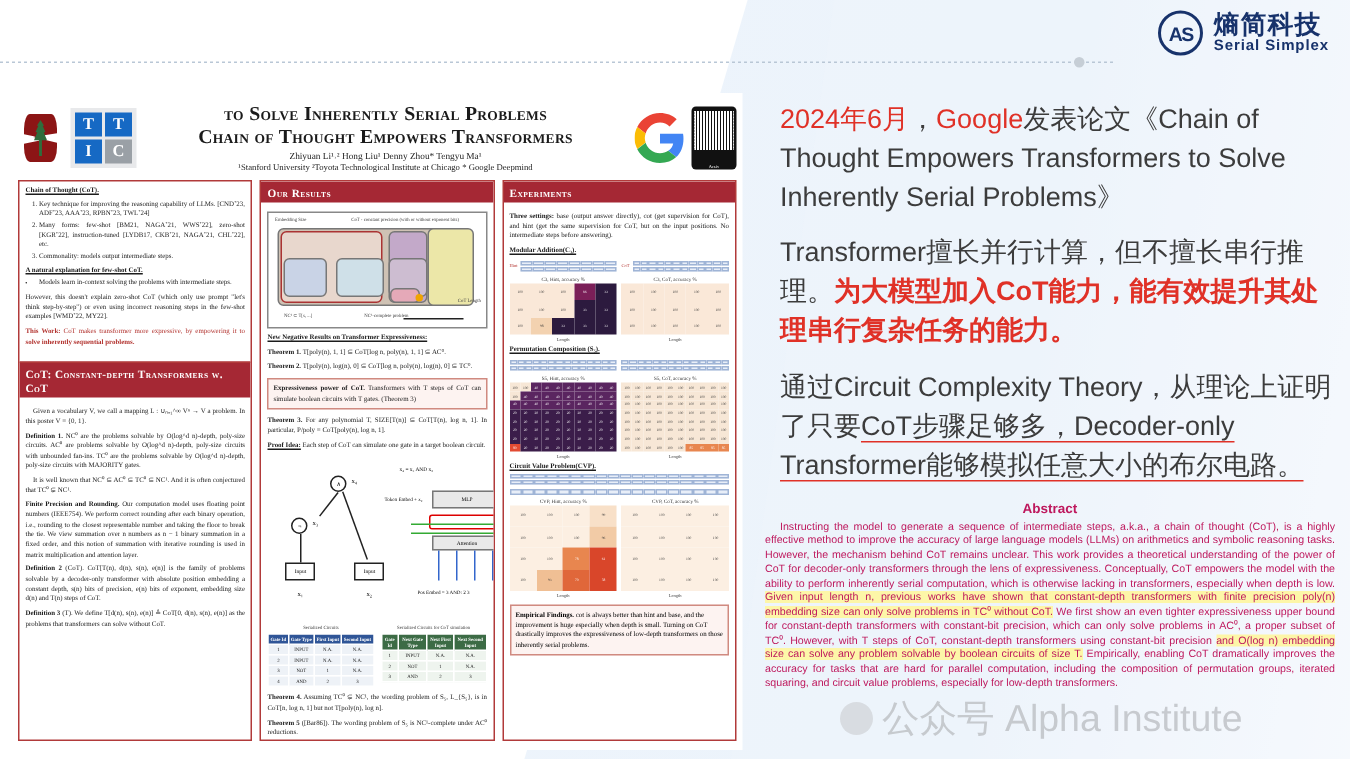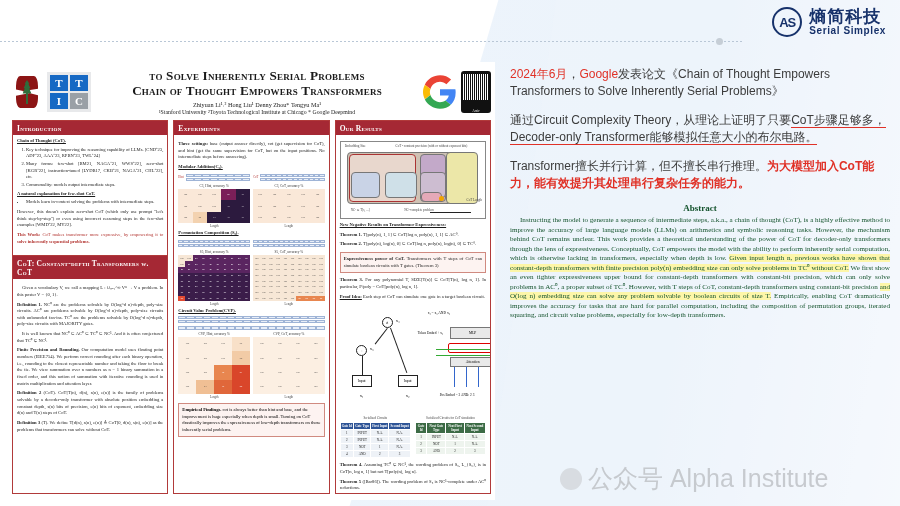--- a/index.html
+++ b/index.html
@@ -186,31 +186,32 @@
   .axlabel { font-size:3px; color:#444; text-align:center; margin-top:1px;}
   .tokstrip { display:flex; gap:0px; margin:1px 0; }
   .tokstrip i { flex:1 1 0; height:3.2px; border:.3px solid #9fb4d6; background:#e8eef8; }
 
   
   .right {
     position: absolute; left: 510px; top: 66px; width: 380px; height: 436px;
     z-index: 4;
   }
   .rtxt {
-    font-size: 12px; line-height: 1.45; color: #3c3c3c;
+    font-size: 18px; line-height: 1.45; color: #3c3c3c;
     margin-bottom: 11px;
+    margin-left: 10px;
   }
   .rtxt .red { color: #e03127; }
   .rtxt .redb { color: #e03127; font-weight: bold; }
   .rtxt .uline-dark { border-bottom: 1px solid #e03127; }
 
   .abstract {
     margin-top: 4px;
-    font-family: Liberation Serif, serif;
-    color: #14532d;
+    font-family: Liberation Sans, sans-serif;
+    color: #be185d;
   }
   .abs-title {
     text-align: center; font-weight: bold; font-size: 9px; margin-bottom: 3px;
   }
   .abs-body {
     font-size: 7.1px; line-height: 1.34; text-align: justify; text-indent: 10px;
   }
   .hl { background: #fdf6a8; }
 
   
@@ -274,21 +275,20 @@
     </div>
     <div class="qr-phone">
       <div class="qr-grid"></div>
       <div class="qr-cap">Arxiv</div>
     </div>
   </div>
 
   <div class="poster-cols">
 
     <div class="pcol">
-      <div class="pcol-head">Introduction</div>
       <div class="pcol-body">
         <div class="pb">
           <div class="u">Chain of Thought (CoT).</div>
           <ol>
             <li>Key technique for improving the reasoning capability of LLMs. [CND⁺23, ADF⁺23, AAA⁺23, RPBN⁺23, TWL⁺24]</li>
             <li>Many forms: few-shot [BM21, NAGA⁺21, WWS⁺22], zero-shot [KGR⁺22], instruction-tuned [LYDB17, CKB⁺21, NAGA⁺21, CHL⁺22], etc.</li>
             <li>Commonality: models output intermediate steps.</li>
           </ol>
           <div class="u">A natural explanation for few-shot CoT.</div>
           <ul>
@@ -300,508 +300,20 @@
       </div>
       <div class="pcol-head subsec">CoT: Constant-depth Transformers w. CoT</div>
       <div class="pcol-body">
         <div class="pb">
           <p style="text-indent:5px">Given a vocabulary V, we call a mapping L : ∪ₙ₌₁^∞ Vⁿ → V a problem. In this poster V = {0, 1}.</p>
           <p><b>Definition 1.</b><span> NC⁰ are the problems solvable by O(log^d n)-depth, poly-size circuits. AC⁰ are problems solvable by O(log^d n)-depth, poly-size circuits with unbounded fan-ins. TC⁰ are the problems solvable by O(log^d n)-depth, poly-size circuits with MAJORITY gates.</span></p>
           <p style="text-indent:5px">It is well known that NC⁰ ⊆ AC⁰ ⊆ TC⁰ ⊆ NC¹. And it is often conjectured that TC⁰ ⊊ NC¹.</p>
           <p><b>Finite Precision and Rounding.</b><span> Our computation model uses floating point numbers (IEEE754). We perform correct rounding after each binary operation, i.e., rounding to the closest representable number and taking the floor to break the tie. We view summation over n numbers as n − 1 binary summation in a fixed order, and this notion of summation with iterative rounding is used in matrix multiplication and attention layer.</span></p>
           <p><b>Definition 2</b><span> (CoT). CoT[T(n), d(n), s(n), e(n)] is the family of problems solvable by a decoder-only transformer with absolute position embedding a constant depth, s(n) bits of precision, e(n) bits of exponent, embedding size d(n) and T(n) steps of CoT.</span></p>
           <p><b>Definition 3</b><span> (T). We define T[d(n), s(n), e(n)] ≜ CoT[0, d(n), s(n), e(n)] as the problems that transformers can solve without CoT.</span></p>
-        </div>
-      </div>
-    </div>
-
-    <div class="pcol">
-      <div class="pcol-head">Experiments</div>
-      <div class="pcol-body">
-        <div class="pb">
-          <p style="text-indent:0"><b>Three settings:</b><span> base (output answer directly), cot (get supervision for CoT), and hint (get the same supervision for CoT, but on the input positions. No intermediate steps before answering).</span></p>
-          <div class="u">Modular Addition(C₃).</div>
-        </div>
-
-        <div class="hmwrap">
-          <div class="hm">
-            <div style="display:flex;gap:2px;align-items:center;">
-              <span style="font-size:3px;color:#b2332f;">Hint</span>
-              <div style="flex:1">
-                  <div class="tokstrip">
-                    <i></i>
-                    <i></i>
-                    <i></i>
-                    <i></i>
-                    <i></i>
-                    <i></i>
-                    <i></i>
-                    <i></i>
-                  </div>
-                  <div class="tokstrip">
-                    <i></i>
-                    <i></i>
-                    <i></i>
-                    <i></i>
-                    <i></i>
-                    <i></i>
-                    <i></i>
-                    <i></i>
-                  </div>
-                </div>
-            </div>
-          </div>
-          <div class="hm">
-            <div style="display:flex;gap:2px;align-items:center;">
-              <span style="font-size:3px;color:#b2332f;">CoT</span>
-              <div style="flex:1">
-                  <div class="tokstrip">
-                    <i></i>
-                    <i></i>
-                    <i></i>
-                    <i></i>
-                    <i></i>
-                    <i></i>
-                    <i></i>
-                    <i></i>
-                    <i></i>
-                    <i></i>
-                    <i></i>
-                    <i></i>
-                  </div>
-                  <div class="tokstrip">
-                    <i></i>
-                    <i></i>
-                    <i></i>
-                    <i></i>
-                    <i></i>
-                    <i></i>
-                    <i></i>
-                    <i></i>
-                    <i></i>
-                    <i></i>
-                    <i></i>
-                    <i></i>
-                  </div>
-                </div>
-            </div>
-          </div>
-        </div>
-
-        <div class="hmwrap">
-          <div class="hm">
-            <div class="hmtitle">C3, Hint, accuracy %</div>
-            <div class="hmgrid" style="grid-template-columns:repeat(5,1fr);">
-              <div class="hmcell" style="background:#fae8d8">100</div>
-                <div class="hmcell" style="background:#fae8d8">100</div>
-                <div class="hmcell" style="background:#fae8d8">100</div>
-                <div class="hmcell" style="background:#7b1f58;color:#fff">66</div>
-                <div class="hmcell" style="background:#2c1a3e;color:#fff">33</div>
-              <div class="hmcell" style="background:#fae8d8">100</div>
-                <div class="hmcell" style="background:#fae8d8">100</div>
-                <div class="hmcell" style="background:#fae8d8">100</div>
-                <div class="hmcell" style="background:#2c1a3e;color:#fff">33</div>
-                <div class="hmcell" style="background:#2c1a3e;color:#fff">33</div>
-              <div class="hmcell" style="background:#fae8d8">100</div>
-                <div class="hmcell" style="background:#f3d2b0">98</div>
-                <div class="hmcell" style="background:#2c1a3e;color:#fff">33</div>
-                <div class="hmcell" style="background:#2c1a3e;color:#fff">33</div>
-                <div class="hmcell" style="background:#2c1a3e;color:#fff">33</div>
-            </div>
-            <div class="axlabel">Length</div>
-          </div>
-          <div class="hm">
-            <div class="hmtitle">C3, CoT, accuracy %</div>
-            <div class="hmgrid" style="grid-template-columns:repeat(5,1fr);">
-              <div class="hmcell" style="background:#fae8d8">100</div>
-                <div class="hmcell" style="background:#fae8d8">100</div>
-                <div class="hmcell" style="background:#fae8d8">100</div>
-                <div class="hmcell" style="background:#fae8d8">100</div>
-                <div class="hmcell" style="background:#fae8d8">100</div>
-              <div class="hmcell" style="background:#fae8d8">100</div>
-                <div class="hmcell" style="background:#fae8d8">100</div>
-                <div class="hmcell" style="background:#fae8d8">100</div>
-                <div class="hmcell" style="background:#fae8d8">100</div>
-                <div class="hmcell" style="background:#fae8d8">100</div>
-              <div class="hmcell" style="background:#fae8d8">100</div>
-                <div class="hmcell" style="background:#fae8d8">100</div>
-                <div class="hmcell" style="background:#fae8d8">100</div>
-                <div class="hmcell" style="background:#fae8d8">100</div>
-                <div class="hmcell" style="background:#fae8d8">100</div>
-            </div>
-            <div class="axlabel">Length</div>
-          </div>
-        </div>
-
-        <div class="pb">
-            <div class="u">Permutation Composition (S₅).</div>
-          </div>
-
-        <div class="hmwrap">
-          <div class="hm">
-              <div class="tokstrip">
-                <i></i>
-                <i></i>
-                <i></i>
-                <i></i>
-                <i></i>
-                <i></i>
-                <i></i>
-                <i></i>
-                <i></i>
-                <i></i>
-                <i></i>
-                <i></i>
-                <i></i>
-                <i></i>
-              </div>
-              <div class="tokstrip">
-                <i></i>
-                <i></i>
-                <i></i>
-                <i></i>
-                <i></i>
-                <i></i>
-                <i></i>
-                <i></i>
-                <i></i>
-                <i></i>
-                <i></i>
-                <i></i>
-                <i></i>
-                <i></i>
-              </div>
-            </div>
-          <div class="hm">
-              <div class="tokstrip">
-                <i></i>
-                <i></i>
-                <i></i>
-                <i></i>
-                <i></i>
-                <i></i>
-                <i></i>
-                <i></i>
-                <i></i>
-                <i></i>
-                <i></i>
-                <i></i>
-                <i></i>
-                <i></i>
-              </div>
-              <div class="tokstrip">
-                <i></i>
-                <i></i>
-                <i></i>
-                <i></i>
-                <i></i>
-                <i></i>
-                <i></i>
-                <i></i>
-                <i></i>
-                <i></i>
-                <i></i>
-                <i></i>
-                <i></i>
-                <i></i>
-              </div>
-            </div>
-        </div>
-
-        <div class="hmwrap">
-          <div class="hm">
-            <div class="hmtitle">S5, Hint, accuracy %</div>
-            <div class="hmgrid" id="s5hint" style="grid-template-columns:repeat(10,1fr);">
-                <div class="hmcell" style="background: rgb(247, 231, 214); color: rgb(51, 51, 51);">100</div>
-                <div class="hmcell" style="background: rgb(247, 231, 214); color: rgb(51, 51, 51);">100</div>
-                <div class="hmcell" style="background: rgb(90, 37, 96); color: rgb(255, 255, 255);">40</div>
-                <div class="hmcell" style="background: rgb(90, 37, 96); color: rgb(255, 255, 255);">40</div>
-                <div class="hmcell" style="background: rgb(90, 37, 96); color: rgb(255, 255, 255);">40</div>
-                <div class="hmcell" style="background: rgb(90, 37, 96); color: rgb(255, 255, 255);">40</div>
-                <div class="hmcell" style="background: rgb(90, 37, 96); color: rgb(255, 255, 255);">40</div>
-                <div class="hmcell" style="background: rgb(90, 37, 96); color: rgb(255, 255, 255);">40</div>
-                <div class="hmcell" style="background: rgb(90, 37, 96); color: rgb(255, 255, 255);">40</div>
-                <div class="hmcell" style="background: rgb(90, 37, 96); color: rgb(255, 255, 255);">40</div>
-                <div class="hmcell" style="background: rgb(247, 231, 214); color: rgb(51, 51, 51);">100</div>
-                <div class="hmcell" style="background: rgb(90, 37, 96); color: rgb(255, 255, 255);">40</div>
-                <div class="hmcell" style="background: rgb(90, 37, 96); color: rgb(255, 255, 255);">40</div>
-                <div class="hmcell" style="background: rgb(90, 37, 96); color: rgb(255, 255, 255);">40</div>
-                <div class="hmcell" style="background: rgb(90, 37, 96); color: rgb(255, 255, 255);">40</div>
-                <div class="hmcell" style="background: rgb(90, 37, 96); color: rgb(255, 255, 255);">40</div>
-                <div class="hmcell" style="background: rgb(90, 37, 96); color: rgb(255, 255, 255);">40</div>
-                <div class="hmcell" style="background: rgb(90, 37, 96); color: rgb(255, 255, 255);">40</div>
-                <div class="hmcell" style="background: rgb(90, 37, 96); color: rgb(255, 255, 255);">40</div>
-                <div class="hmcell" style="background: rgb(90, 37, 96); color: rgb(255, 255, 255);">40</div>
-                <div class="hmcell" style="background: rgb(90, 37, 96); color: rgb(255, 255, 255);">40</div>
-                <div class="hmcell" style="background: rgb(90, 37, 96); color: rgb(255, 255, 255);">40</div>
-                <div class="hmcell" style="background: rgb(90, 37, 96); color: rgb(255, 255, 255);">40</div>
-                <div class="hmcell" style="background: rgb(90, 37, 96); color: rgb(255, 255, 255);">40</div>
-                <div class="hmcell" style="background: rgb(90, 37, 96); color: rgb(255, 255, 255);">40</div>
-                <div class="hmcell" style="background: rgb(90, 37, 96); color: rgb(255, 255, 255);">40</div>
-                <div class="hmcell" style="background: rgb(90, 37, 96); color: rgb(255, 255, 255);">40</div>
-                <div class="hmcell" style="background: rgb(90, 37, 96); color: rgb(255, 255, 255);">40</div>
-                <div class="hmcell" style="background: rgb(90, 37, 96); color: rgb(255, 255, 255);">40</div>
-                <div class="hmcell" style="background: rgb(90, 37, 96); color: rgb(255, 255, 255);">40</div>
-                <div class="hmcell" style="background: rgb(59, 29, 74); color: rgb(255, 255, 255);">20</div>
-                <div class="hmcell" style="background: rgb(59, 29, 74); color: rgb(255, 255, 255);">20</div>
-                <div class="hmcell" style="background: rgb(59, 29, 74); color: rgb(255, 255, 255);">20</div>
-                <div class="hmcell" style="background: rgb(59, 29, 74); color: rgb(255, 255, 255);">20</div>
-                <div class="hmcell" style="background: rgb(59, 29, 74); color: rgb(255, 255, 255);">20</div>
-                <div class="hmcell" style="background: rgb(59, 29, 74); color: rgb(255, 255, 255);">20</div>
-                <div class="hmcell" style="background: rgb(59, 29, 74); color: rgb(255, 255, 255);">20</div>
-                <div class="hmcell" style="background: rgb(59, 29, 74); color: rgb(255, 255, 255);">20</div>
-                <div class="hmcell" style="background: rgb(59, 29, 74); color: rgb(255, 255, 255);">20</div>
-                <div class="hmcell" style="background: rgb(59, 29, 74); color: rgb(255, 255, 255);">20</div>
-                <div class="hmcell" style="background: rgb(59, 29, 74); color: rgb(255, 255, 255);">20</div>
-                <div class="hmcell" style="background: rgb(59, 29, 74); color: rgb(255, 255, 255);">20</div>
-                <div class="hmcell" style="background: rgb(59, 29, 74); color: rgb(255, 255, 255);">20</div>
-                <div class="hmcell" style="background: rgb(59, 29, 74); color: rgb(255, 255, 255);">20</div>
-                <div class="hmcell" style="background: rgb(59, 29, 74); color: rgb(255, 255, 255);">20</div>
-                <div class="hmcell" style="background: rgb(59, 29, 74); color: rgb(255, 255, 255);">20</div>
-                <div class="hmcell" style="background: rgb(59, 29, 74); color: rgb(255, 255, 255);">20</div>
-                <div class="hmcell" style="background: rgb(59, 29, 74); color: rgb(255, 255, 255);">20</div>
-                <div class="hmcell" style="background: rgb(59, 29, 74); color: rgb(255, 255, 255);">20</div>
-                <div class="hmcell" style="background: rgb(59, 29, 74); color: rgb(255, 255, 255);">20</div>
-                <div class="hmcell" style="background: rgb(59, 29, 74); color: rgb(255, 255, 255);">20</div>
-                <div class="hmcell" style="background: rgb(59, 29, 74); color: rgb(255, 255, 255);">20</div>
-                <div class="hmcell" style="background: rgb(59, 29, 74); color: rgb(255, 255, 255);">20</div>
-                <div class="hmcell" style="background: rgb(59, 29, 74); color: rgb(255, 255, 255);">20</div>
-                <div class="hmcell" style="background: rgb(59, 29, 74); color: rgb(255, 255, 255);">20</div>
-                <div class="hmcell" style="background: rgb(59, 29, 74); color: rgb(255, 255, 255);">20</div>
-                <div class="hmcell" style="background: rgb(59, 29, 74); color: rgb(255, 255, 255);">20</div>
-                <div class="hmcell" style="background: rgb(59, 29, 74); color: rgb(255, 255, 255);">20</div>
-                <div class="hmcell" style="background: rgb(59, 29, 74); color: rgb(255, 255, 255);">20</div>
-                <div class="hmcell" style="background: rgb(59, 29, 74); color: rgb(255, 255, 255);">20</div>
-                <div class="hmcell" style="background: rgb(59, 29, 74); color: rgb(255, 255, 255);">20</div>
-                <div class="hmcell" style="background: rgb(59, 29, 74); color: rgb(255, 255, 255);">20</div>
-                <div class="hmcell" style="background: rgb(59, 29, 74); color: rgb(255, 255, 255);">20</div>
-                <div class="hmcell" style="background: rgb(59, 29, 74); color: rgb(255, 255, 255);">20</div>
-                <div class="hmcell" style="background: rgb(59, 29, 74); color: rgb(255, 255, 255);">20</div>
-                <div class="hmcell" style="background: rgb(59, 29, 74); color: rgb(255, 255, 255);">20</div>
-                <div class="hmcell" style="background: rgb(59, 29, 74); color: rgb(255, 255, 255);">20</div>
-                <div class="hmcell" style="background: rgb(59, 29, 74); color: rgb(255, 255, 255);">20</div>
-                <div class="hmcell" style="background: rgb(59, 29, 74); color: rgb(255, 255, 255);">20</div>
-                <div class="hmcell" style="background: rgb(59, 29, 74); color: rgb(255, 255, 255);">20</div>
-                <div class="hmcell" style="background: rgb(226, 74, 50); color: rgb(255, 255, 255);">80</div>
-                <div class="hmcell" style="background: rgb(59, 29, 74); color: rgb(255, 255, 255);">20</div>
-                <div class="hmcell" style="background: rgb(59, 29, 74); color: rgb(255, 255, 255);">20</div>
-                <div class="hmcell" style="background: rgb(59, 29, 74); color: rgb(255, 255, 255);">20</div>
-                <div class="hmcell" style="background: rgb(59, 29, 74); color: rgb(255, 255, 255);">20</div>
-                <div class="hmcell" style="background: rgb(59, 29, 74); color: rgb(255, 255, 255);">20</div>
-                <div class="hmcell" style="background: rgb(59, 29, 74); color: rgb(255, 255, 255);">20</div>
-                <div class="hmcell" style="background: rgb(59, 29, 74); color: rgb(255, 255, 255);">20</div>
-                <div class="hmcell" style="background: rgb(59, 29, 74); color: rgb(255, 255, 255);">20</div>
-                <div class="hmcell" style="background: rgb(59, 29, 74); color: rgb(255, 255, 255);">20</div>
-              </div>
-            <div class="axlabel">Length</div>
-          </div>
-          <div class="hm">
-            <div class="hmtitle">S5, CoT, accuracy %</div>
-            <div class="hmgrid" id="s5cot" style="grid-template-columns:repeat(10,1fr);">
-                <div class="hmcell" style="background: rgb(247, 231, 214); color: rgb(51, 51, 51);">100</div>
-                <div class="hmcell" style="background: rgb(247, 231, 214); color: rgb(51, 51, 51);">100</div>
-                <div class="hmcell" style="background: rgb(247, 231, 214); color: rgb(51, 51, 51);">100</div>
-                <div class="hmcell" style="background: rgb(247, 231, 214); color: rgb(51, 51, 51);">100</div>
-                <div class="hmcell" style="background: rgb(247, 231, 214); color: rgb(51, 51, 51);">100</div>
-                <div class="hmcell" style="background: rgb(247, 231, 214); color: rgb(51, 51, 51);">100</div>
-                <div class="hmcell" style="background: rgb(247, 231, 214); color: rgb(51, 51, 51);">100</div>
-                <div class="hmcell" style="background: rgb(247, 231, 214); color: rgb(51, 51, 51);">100</div>
-                <div class="hmcell" style="background: rgb(247, 231, 214); color: rgb(51, 51, 51);">100</div>
-                <div class="hmcell" style="background: rgb(247, 231, 214); color: rgb(51, 51, 51);">100</div>
-                <div class="hmcell" style="background: rgb(247, 231, 214); color: rgb(51, 51, 51);">100</div>
-                <div class="hmcell" style="background: rgb(247, 231, 214); color: rgb(51, 51, 51);">100</div>
-                <div class="hmcell" style="background: rgb(247, 231, 214); color: rgb(51, 51, 51);">100</div>
-                <div class="hmcell" style="background: rgb(247, 231, 214); color: rgb(51, 51, 51);">100</div>
-                <div class="hmcell" style="background: rgb(247, 231, 214); color: rgb(51, 51, 51);">100</div>
-                <div class="hmcell" style="background: rgb(247, 231, 214); color: rgb(51, 51, 51);">100</div>
-                <div class="hmcell" style="background: rgb(247, 231, 214); color: rgb(51, 51, 51);">100</div>
-                <div class="hmcell" style="background: rgb(247, 231, 214); color: rgb(51, 51, 51);">100</div>
-                <div class="hmcell" style="background: rgb(247, 231, 214); color: rgb(51, 51, 51);">100</div>
-                <div class="hmcell" style="background: rgb(247, 231, 214); color: rgb(51, 51, 51);">100</div>
-                <div class="hmcell" style="background: rgb(247, 231, 214); color: rgb(51, 51, 51);">100</div>
-                <div class="hmcell" style="background: rgb(247, 231, 214); color: rgb(51, 51, 51);">100</div>
-                <div class="hmcell" style="background: rgb(247, 231, 214); color: rgb(51, 51, 51);">100</div>
-                <div class="hmcell" style="background: rgb(247, 231, 214); color: rgb(51, 51, 51);">100</div>
-                <div class="hmcell" style="background: rgb(247, 231, 214); color: rgb(51, 51, 51);">100</div>
-                <div class="hmcell" style="background: rgb(247, 231, 214); color: rgb(51, 51, 51);">100</div>
-                <div class="hmcell" style="background: rgb(247, 231, 214); color: rgb(51, 51, 51);">100</div>
-                <div class="hmcell" style="background: rgb(247, 231, 214); color: rgb(51, 51, 51);">100</div>
-                <div class="hmcell" style="background: rgb(247, 231, 214); color: rgb(51, 51, 51);">100</div>
-                <div class="hmcell" style="background: rgb(247, 231, 214); color: rgb(51, 51, 51);">100</div>
-                <div class="hmcell" style="background: rgb(247, 231, 214); color: rgb(51, 51, 51);">100</div>
-                <div class="hmcell" style="background: rgb(247, 231, 214); color: rgb(51, 51, 51);">100</div>
-                <div class="hmcell" style="background: rgb(247, 231, 214); color: rgb(51, 51, 51);">100</div>
-                <div class="hmcell" style="background: rgb(247, 231, 214); color: rgb(51, 51, 51);">100</div>
-                <div class="hmcell" style="background: rgb(247, 231, 214); color: rgb(51, 51, 51);">100</div>
-                <div class="hmcell" style="background: rgb(247, 231, 214); color: rgb(51, 51, 51);">100</div>
-                <div class="hmcell" style="background: rgb(247, 231, 214); color: rgb(51, 51, 51);">100</div>
-                <div class="hmcell" style="background: rgb(247, 231, 214); color: rgb(51, 51, 51);">100</div>
-                <div class="hmcell" style="background: rgb(247, 231, 214); color: rgb(51, 51, 51);">100</div>
-                <div class="hmcell" style="background: rgb(247, 231, 214); color: rgb(51, 51, 51);">100</div>
-                <div class="hmcell" style="background: rgb(247, 231, 214); color: rgb(51, 51, 51);">100</div>
-                <div class="hmcell" style="background: rgb(247, 231, 214); color: rgb(51, 51, 51);">100</div>
-                <div class="hmcell" style="background: rgb(247, 231, 214); color: rgb(51, 51, 51);">100</div>
-                <div class="hmcell" style="background: rgb(247, 231, 214); color: rgb(51, 51, 51);">100</div>
-                <div class="hmcell" style="background: rgb(247, 231, 214); color: rgb(51, 51, 51);">100</div>
-                <div class="hmcell" style="background: rgb(247, 231, 214); color: rgb(51, 51, 51);">100</div>
-                <div class="hmcell" style="background: rgb(247, 231, 214); color: rgb(51, 51, 51);">100</div>
-                <div class="hmcell" style="background: rgb(247, 231, 214); color: rgb(51, 51, 51);">100</div>
-                <div class="hmcell" style="background: rgb(247, 231, 214); color: rgb(51, 51, 51);">100</div>
-                <div class="hmcell" style="background: rgb(247, 231, 214); color: rgb(51, 51, 51);">100</div>
-                <div class="hmcell" style="background: rgb(247, 231, 214); color: rgb(51, 51, 51);">100</div>
-                <div class="hmcell" style="background: rgb(247, 231, 214); color: rgb(51, 51, 51);">100</div>
-                <div class="hmcell" style="background: rgb(247, 231, 214); color: rgb(51, 51, 51);">100</div>
-                <div class="hmcell" style="background: rgb(247, 231, 214); color: rgb(51, 51, 51);">100</div>
-                <div class="hmcell" style="background: rgb(247, 231, 214); color: rgb(51, 51, 51);">100</div>
-                <div class="hmcell" style="background: rgb(247, 231, 214); color: rgb(51, 51, 51);">100</div>
-                <div class="hmcell" style="background: rgb(247, 231, 214); color: rgb(51, 51, 51);">100</div>
-                <div class="hmcell" style="background: rgb(247, 231, 214); color: rgb(51, 51, 51);">100</div>
-                <div class="hmcell" style="background: rgb(247, 231, 214); color: rgb(51, 51, 51);">100</div>
-                <div class="hmcell" style="background: rgb(247, 231, 214); color: rgb(51, 51, 51);">100</div>
-                <div class="hmcell" style="background: rgb(247, 231, 214); color: rgb(51, 51, 51);">100</div>
-                <div class="hmcell" style="background: rgb(247, 231, 214); color: rgb(51, 51, 51);">100</div>
-                <div class="hmcell" style="background: rgb(247, 231, 214); color: rgb(51, 51, 51);">100</div>
-                <div class="hmcell" style="background: rgb(247, 231, 214); color: rgb(51, 51, 51);">100</div>
-                <div class="hmcell" style="background: rgb(247, 231, 214); color: rgb(51, 51, 51);">100</div>
-                <div class="hmcell" style="background: rgb(247, 231, 214); color: rgb(51, 51, 51);">100</div>
-                <div class="hmcell" style="background: rgb(247, 231, 214); color: rgb(51, 51, 51);">100</div>
-                <div class="hmcell" style="background: rgb(247, 231, 214); color: rgb(51, 51, 51);">100</div>
-                <div class="hmcell" style="background: rgb(247, 231, 214); color: rgb(51, 51, 51);">100</div>
-                <div class="hmcell" style="background: rgb(247, 231, 214); color: rgb(51, 51, 51);">100</div>
-                <div class="hmcell" style="background: rgb(247, 231, 214); color: rgb(51, 51, 51);">100</div>
-                <div class="hmcell" style="background: rgb(247, 231, 214); color: rgb(51, 51, 51);">100</div>
-                <div class="hmcell" style="background: rgb(247, 231, 214); color: rgb(51, 51, 51);">100</div>
-                <div class="hmcell" style="background: rgb(247, 231, 214); color: rgb(51, 51, 51);">100</div>
-                <div class="hmcell" style="background: rgb(247, 231, 214); color: rgb(51, 51, 51);">100</div>
-                <div class="hmcell" style="background: rgb(247, 231, 214); color: rgb(51, 51, 51);">100</div>
-                <div class="hmcell" style="background: rgb(232, 134, 79); color: rgb(255, 255, 255);">85</div>
-                <div class="hmcell" style="background: rgb(232, 134, 79); color: rgb(255, 255, 255);">85</div>
-                <div class="hmcell" style="background: rgb(232, 134, 79); color: rgb(255, 255, 255);">85</div>
-                <div class="hmcell" style="background: rgb(232, 134, 79); color: rgb(255, 255, 255);">85</div>
-              </div>
-            <div class="axlabel">Length</div>
-          </div>
-        </div>
-
-        <div class="pb">
-            <div class="u">Circuit Value Problem(CVP).</div>
-          </div>
-
-        <div>
-          <div class="tokstrip">
-              <i></i>
-              <i></i>
-              <i></i>
-              <i></i>
-              <i></i>
-              <i></i>
-              <i></i>
-              <i></i>
-              <i></i>
-              <i></i>
-              <i></i>
-              <i></i>
-              <i></i>
-              <i></i>
-              <i></i>
-              <i></i>
-              <i></i>
-              <i></i>
-            </div>
-          <div class="tokstrip">
-              <i></i>
-              <i></i>
-              <i></i>
-              <i></i>
-              <i></i>
-              <i></i>
-              <i></i>
-              <i></i>
-              <i></i>
-              <i></i>
-              <i></i>
-              <i></i>
-              <i></i>
-              <i></i>
-              <i></i>
-              <i></i>
-              <i></i>
-              <i></i>
-            </div>
-          <div class="tokstrip" style="margin-top:3px">
-              <i></i>
-              <i></i>
-              <i></i>
-              <i></i>
-              <i></i>
-              <i></i>
-              <i></i>
-              <i></i>
-              <i></i>
-              <i></i>
-              <i></i>
-              <i></i>
-              <i></i>
-              <i></i>
-              <i></i>
-              <i></i>
-              <i></i>
-              <i></i>
-            </div>
-        </div>
-
-        <div class="hmwrap">
-          <div class="hm">
-            <div class="hmtitle">CVP, Hint, accuracy %</div>
-            <div class="hmgrid" style="grid-template-columns:repeat(4,1fr);">
-              <div class="hmcell" style="background:#fcefe2">100</div>
-                <div class="hmcell" style="background:#fcefe2">100</div>
-                <div class="hmcell" style="background:#fcefe2">100</div>
-                <div class="hmcell" style="background:#f8e0c8">99</div>
-              <div class="hmcell" style="background:#fcefe2">100</div>
-                <div class="hmcell" style="background:#fcefe2">100</div>
-                <div class="hmcell" style="background:#fcefe2">100</div>
-                <div class="hmcell" style="background:#f2cba6">96</div>
-              <div class="hmcell" style="background:#fcefe2">100</div>
-                <div class="hmcell" style="background:#fcefe2">100</div>
-                <div class="hmcell" style="background:#e8864f;color:#fff">78</div>
-                <div class="hmcell" style="background:#d9462a;color:#fff">61</div>
-              <div class="hmcell" style="background:#fcefe2">100</div>
-                <div class="hmcell" style="background:#f0bf94">93</div>
-                <div class="hmcell" style="background:#e0673a;color:#fff">70</div>
-                <div class="hmcell" style="background:#d9462a;color:#fff">58</div>
-            </div>
-            <div class="axlabel">Length</div>
-          </div>
-          <div class="hm">
-            <div class="hmtitle">CVP, CoT, accuracy %</div>
-            <div class="hmgrid" style="grid-template-columns:repeat(4,1fr);">
-              <div class="hmcell" style="background:#fcefe2">100</div>
-                <div class="hmcell" style="background:#fcefe2">100</div>
-                <div class="hmcell" style="background:#fcefe2">100</div>
-                <div class="hmcell" style="background:#fcefe2">100</div>
-              <div class="hmcell" style="background:#fcefe2">100</div>
-                <div class="hmcell" style="background:#fcefe2">100</div>
-                <div class="hmcell" style="background:#fcefe2">100</div>
-                <div class="hmcell" style="background:#fcefe2">100</div>
-              <div class="hmcell" style="background:#fcefe2">100</div>
-                <div class="hmcell" style="background:#fcefe2">100</div>
-                <div class="hmcell" style="background:#fcefe2">100</div>
-                <div class="hmcell" style="background:#fcefe2">100</div>
-              <div class="hmcell" style="background:#fcefe2">100</div>
-                <div class="hmcell" style="background:#fcefe2">100</div>
-                <div class="hmcell" style="background:#fcefe2">100</div>
-                <div class="hmcell" style="background:#fcefe2">100</div>
-            </div>
-            <div class="axlabel">Length</div>
-          </div>
-        </div>
-
-        <div class="boxed">
-          <b>Empirical Findings.</b><span> cot is always better than hint and base, and the improvement is huge especially when depth is small. Turning on CoT drastically improves the expressiveness of low-depth transformers on those inherently serial problems.</span>
         </div>
       </div>
     </div>
 
     <div class="pcol">
       <div class="pcol-head">Our Results</div>
       <div class="pcol-body">
 
         <div class="venn">
           <div style="position:absolute;left:4px;top:2px;font-size:3.2px;color:#444;">Embedding Size</div>
@@ -929,35 +441,523 @@
           </div>
         </div>
 
         <div class="pb" style="margin-top:4px;">
           <p><b>Theorem 4.</b><span> Assuming TC⁰ ⊊ NC¹, the wording problem of S₅, L_{S₅}, is in CoT[n, log n, 1] but not T[poly(n), log n].</span></p>
           <p><b>Theorem 5</b><span> ([Bar86]). The wording problem of S₅ is NC¹-complete under AC⁰ reductions.</span></p>
         </div>
       </div>
     </div>
 
+    <div class="pcol">
+      <div class="pcol-head">Experiments</div>
+      <div class="pcol-body">
+        <div class="pb">
+          <p style="text-indent:0"><b>Three settings:</b><span> base (output answer directly), cot (get supervision for CoT), and hint (get the same supervision for CoT, but on the input positions. No intermediate steps before answering).</span></p>
+          <div class="u">Modular Addition(C₃).</div>
+        </div>
+
+        <div class="hmwrap">
+          <div class="hm">
+            <div style="display:flex;gap:2px;align-items:center;">
+              <span style="font-size:3px;color:#b2332f;">Hint</span>
+              <div style="flex:1">
+                  <div class="tokstrip">
+                    <i></i>
+                    <i></i>
+                    <i></i>
+                    <i></i>
+                    <i></i>
+                    <i></i>
+                    <i></i>
+                    <i></i>
+                  </div>
+                  <div class="tokstrip">
+                    <i></i>
+                    <i></i>
+                    <i></i>
+                    <i></i>
+                    <i></i>
+                    <i></i>
+                    <i></i>
+                    <i></i>
+                  </div>
+                </div>
+            </div>
+          </div>
+          <div class="hm">
+            <div style="display:flex;gap:2px;align-items:center;">
+              <span style="font-size:3px;color:#b2332f;">CoT</span>
+              <div style="flex:1">
+                  <div class="tokstrip">
+                    <i></i>
+                    <i></i>
+                    <i></i>
+                    <i></i>
+                    <i></i>
+                    <i></i>
+                    <i></i>
+                    <i></i>
+                    <i></i>
+                    <i></i>
+                    <i></i>
+                    <i></i>
+                  </div>
+                  <div class="tokstrip">
+                    <i></i>
+                    <i></i>
+                    <i></i>
+                    <i></i>
+                    <i></i>
+                    <i></i>
+                    <i></i>
+                    <i></i>
+                    <i></i>
+                    <i></i>
+                    <i></i>
+                    <i></i>
+                  </div>
+                </div>
+            </div>
+          </div>
+        </div>
+
+        <div class="hmwrap">
+          <div class="hm">
+            <div class="hmtitle">C3, Hint, accuracy %</div>
+            <div class="hmgrid" style="grid-template-columns:repeat(5,1fr);">
+              <div class="hmcell" style="background:#fae8d8">100</div>
+                <div class="hmcell" style="background:#fae8d8">100</div>
+                <div class="hmcell" style="background:#fae8d8">100</div>
+                <div class="hmcell" style="background:#7b1f58;color:#fff">66</div>
+                <div class="hmcell" style="background:#2c1a3e;color:#fff">33</div>
+              <div class="hmcell" style="background:#fae8d8">100</div>
+                <div class="hmcell" style="background:#fae8d8">100</div>
+                <div class="hmcell" style="background:#fae8d8">100</div>
+                <div class="hmcell" style="background:#2c1a3e;color:#fff">33</div>
+                <div class="hmcell" style="background:#2c1a3e;color:#fff">33</div>
+              <div class="hmcell" style="background:#fae8d8">100</div>
+                <div class="hmcell" style="background:#f3d2b0">98</div>
+                <div class="hmcell" style="background:#2c1a3e;color:#fff">33</div>
+                <div class="hmcell" style="background:#2c1a3e;color:#fff">33</div>
+                <div class="hmcell" style="background:#2c1a3e;color:#fff">33</div>
+            </div>
+            <div class="axlabel">Length</div>
+          </div>
+          <div class="hm">
+            <div class="hmtitle">C3, CoT, accuracy %</div>
+            <div class="hmgrid" style="grid-template-columns:repeat(5,1fr);">
+              <div class="hmcell" style="background:#fae8d8">100</div>
+                <div class="hmcell" style="background:#fae8d8">100</div>
+                <div class="hmcell" style="background:#fae8d8">100</div>
+                <div class="hmcell" style="background:#fae8d8">100</div>
+                <div class="hmcell" style="background:#fae8d8">100</div>
+              <div class="hmcell" style="background:#fae8d8">100</div>
+                <div class="hmcell" style="background:#fae8d8">100</div>
+                <div class="hmcell" style="background:#fae8d8">100</div>
+                <div class="hmcell" style="background:#fae8d8">100</div>
+                <div class="hmcell" style="background:#fae8d8">100</div>
+              <div class="hmcell" style="background:#fae8d8">100</div>
+                <div class="hmcell" style="background:#fae8d8">100</div>
+                <div class="hmcell" style="background:#fae8d8">100</div>
+                <div class="hmcell" style="background:#fae8d8">100</div>
+                <div class="hmcell" style="background:#fae8d8">100</div>
+            </div>
+            <div class="axlabel">Length</div>
+          </div>
+        </div>
+
+        <div class="pb">
+            <div class="u">Permutation Composition (S₅).</div>
+          </div>
+
+        <div class="hmwrap">
+          <div class="hm">
+              <div class="tokstrip">
+                <i></i>
+                <i></i>
+                <i></i>
+                <i></i>
+                <i></i>
+                <i></i>
+                <i></i>
+                <i></i>
+                <i></i>
+                <i></i>
+                <i></i>
+                <i></i>
+                <i></i>
+                <i></i>
+              </div>
+              <div class="tokstrip">
+                <i></i>
+                <i></i>
+                <i></i>
+                <i></i>
+                <i></i>
+                <i></i>
+                <i></i>
+                <i></i>
+                <i></i>
+                <i></i>
+                <i></i>
+                <i></i>
+                <i></i>
+                <i></i>
+              </div>
+            </div>
+          <div class="hm">
+              <div class="tokstrip">
+                <i></i>
+                <i></i>
+                <i></i>
+                <i></i>
+                <i></i>
+                <i></i>
+                <i></i>
+                <i></i>
+                <i></i>
+                <i></i>
+                <i></i>
+                <i></i>
+                <i></i>
+                <i></i>
+              </div>
+              <div class="tokstrip">
+                <i></i>
+                <i></i>
+                <i></i>
+                <i></i>
+                <i></i>
+                <i></i>
+                <i></i>
+                <i></i>
+                <i></i>
+                <i></i>
+                <i></i>
+                <i></i>
+                <i></i>
+                <i></i>
+              </div>
+            </div>
+        </div>
+
+        <div class="hmwrap">
+          <div class="hm">
+            <div class="hmtitle">S5, Hint, accuracy %</div>
+            <div class="hmgrid" id="s5hint" style="grid-template-columns:repeat(10,1fr);">
+                <div class="hmcell" style="background: rgb(247, 231, 214); color: rgb(51, 51, 51);">100</div>
+                <div class="hmcell" style="background: rgb(247, 231, 214); color: rgb(51, 51, 51);">100</div>
+                <div class="hmcell" style="background: rgb(90, 37, 96); color: rgb(255, 255, 255);">40</div>
+                <div class="hmcell" style="background: rgb(90, 37, 96); color: rgb(255, 255, 255);">40</div>
+                <div class="hmcell" style="background: rgb(90, 37, 96); color: rgb(255, 255, 255);">40</div>
+                <div class="hmcell" style="background: rgb(90, 37, 96); color: rgb(255, 255, 255);">40</div>
+                <div class="hmcell" style="background: rgb(90, 37, 96); color: rgb(255, 255, 255);">40</div>
+                <div class="hmcell" style="background: rgb(90, 37, 96); color: rgb(255, 255, 255);">40</div>
+                <div class="hmcell" style="background: rgb(90, 37, 96); color: rgb(255, 255, 255);">40</div>
+                <div class="hmcell" style="background: rgb(90, 37, 96); color: rgb(255, 255, 255);">40</div>
+                <div class="hmcell" style="background: rgb(247, 231, 214); color: rgb(51, 51, 51);">100</div>
+                <div class="hmcell" style="background: rgb(90, 37, 96); color: rgb(255, 255, 255);">40</div>
+                <div class="hmcell" style="background: rgb(90, 37, 96); color: rgb(255, 255, 255);">40</div>
+                <div class="hmcell" style="background: rgb(90, 37, 96); color: rgb(255, 255, 255);">40</div>
+                <div class="hmcell" style="background: rgb(90, 37, 96); color: rgb(255, 255, 255);">40</div>
+                <div class="hmcell" style="background: rgb(90, 37, 96); color: rgb(255, 255, 255);">40</div>
+                <div class="hmcell" style="background: rgb(90, 37, 96); color: rgb(255, 255, 255);">40</div>
+                <div class="hmcell" style="background: rgb(90, 37, 96); color: rgb(255, 255, 255);">40</div>
+                <div class="hmcell" style="background: rgb(90, 37, 96); color: rgb(255, 255, 255);">40</div>
+                <div class="hmcell" style="background: rgb(90, 37, 96); color: rgb(255, 255, 255);">40</div>
+                <div class="hmcell" style="background: rgb(90, 37, 96); color: rgb(255, 255, 255);">40</div>
+                <div class="hmcell" style="background: rgb(90, 37, 96); color: rgb(255, 255, 255);">40</div>
+                <div class="hmcell" style="background: rgb(90, 37, 96); color: rgb(255, 255, 255);">40</div>
+                <div class="hmcell" style="background: rgb(90, 37, 96); color: rgb(255, 255, 255);">40</div>
+                <div class="hmcell" style="background: rgb(90, 37, 96); color: rgb(255, 255, 255);">40</div>
+                <div class="hmcell" style="background: rgb(90, 37, 96); color: rgb(255, 255, 255);">40</div>
+                <div class="hmcell" style="background: rgb(90, 37, 96); color: rgb(255, 255, 255);">40</div>
+                <div class="hmcell" style="background: rgb(90, 37, 96); color: rgb(255, 255, 255);">40</div>
+                <div class="hmcell" style="background: rgb(90, 37, 96); color: rgb(255, 255, 255);">40</div>
+                <div class="hmcell" style="background: rgb(90, 37, 96); color: rgb(255, 255, 255);">40</div>
+                <div class="hmcell" style="background: rgb(59, 29, 74); color: rgb(255, 255, 255);">20</div>
+                <div class="hmcell" style="background: rgb(59, 29, 74); color: rgb(255, 255, 255);">20</div>
+                <div class="hmcell" style="background: rgb(59, 29, 74); color: rgb(255, 255, 255);">20</div>
+                <div class="hmcell" style="background: rgb(59, 29, 74); color: rgb(255, 255, 255);">20</div>
+                <div class="hmcell" style="background: rgb(59, 29, 74); color: rgb(255, 255, 255);">20</div>
+                <div class="hmcell" style="background: rgb(59, 29, 74); color: rgb(255, 255, 255);">20</div>
+                <div class="hmcell" style="background: rgb(59, 29, 74); color: rgb(255, 255, 255);">20</div>
+                <div class="hmcell" style="background: rgb(59, 29, 74); color: rgb(255, 255, 255);">20</div>
+                <div class="hmcell" style="background: rgb(59, 29, 74); color: rgb(255, 255, 255);">20</div>
+                <div class="hmcell" style="background: rgb(59, 29, 74); color: rgb(255, 255, 255);">20</div>
+                <div class="hmcell" style="background: rgb(59, 29, 74); color: rgb(255, 255, 255);">20</div>
+                <div class="hmcell" style="background: rgb(59, 29, 74); color: rgb(255, 255, 255);">20</div>
+                <div class="hmcell" style="background: rgb(59, 29, 74); color: rgb(255, 255, 255);">20</div>
+                <div class="hmcell" style="background: rgb(59, 29, 74); color: rgb(255, 255, 255);">20</div>
+                <div class="hmcell" style="background: rgb(59, 29, 74); color: rgb(255, 255, 255);">20</div>
+                <div class="hmcell" style="background: rgb(59, 29, 74); color: rgb(255, 255, 255);">20</div>
+                <div class="hmcell" style="background: rgb(59, 29, 74); color: rgb(255, 255, 255);">20</div>
+                <div class="hmcell" style="background: rgb(59, 29, 74); color: rgb(255, 255, 255);">20</div>
+                <div class="hmcell" style="background: rgb(59, 29, 74); color: rgb(255, 255, 255);">20</div>
+                <div class="hmcell" style="background: rgb(59, 29, 74); color: rgb(255, 255, 255);">20</div>
+                <div class="hmcell" style="background: rgb(59, 29, 74); color: rgb(255, 255, 255);">20</div>
+                <div class="hmcell" style="background: rgb(59, 29, 74); color: rgb(255, 255, 255);">20</div>
+                <div class="hmcell" style="background: rgb(59, 29, 74); color: rgb(255, 255, 255);">20</div>
+                <div class="hmcell" style="background: rgb(59, 29, 74); color: rgb(255, 255, 255);">20</div>
+                <div class="hmcell" style="background: rgb(59, 29, 74); color: rgb(255, 255, 255);">20</div>
+                <div class="hmcell" style="background: rgb(59, 29, 74); color: rgb(255, 255, 255);">20</div>
+                <div class="hmcell" style="background: rgb(59, 29, 74); color: rgb(255, 255, 255);">20</div>
+                <div class="hmcell" style="background: rgb(59, 29, 74); color: rgb(255, 255, 255);">20</div>
+                <div class="hmcell" style="background: rgb(59, 29, 74); color: rgb(255, 255, 255);">20</div>
+                <div class="hmcell" style="background: rgb(59, 29, 74); color: rgb(255, 255, 255);">20</div>
+                <div class="hmcell" style="background: rgb(59, 29, 74); color: rgb(255, 255, 255);">20</div>
+                <div class="hmcell" style="background: rgb(59, 29, 74); color: rgb(255, 255, 255);">20</div>
+                <div class="hmcell" style="background: rgb(59, 29, 74); color: rgb(255, 255, 255);">20</div>
+                <div class="hmcell" style="background: rgb(59, 29, 74); color: rgb(255, 255, 255);">20</div>
+                <div class="hmcell" style="background: rgb(59, 29, 74); color: rgb(255, 255, 255);">20</div>
+                <div class="hmcell" style="background: rgb(59, 29, 74); color: rgb(255, 255, 255);">20</div>
+                <div class="hmcell" style="background: rgb(59, 29, 74); color: rgb(255, 255, 255);">20</div>
+                <div class="hmcell" style="background: rgb(59, 29, 74); color: rgb(255, 255, 255);">20</div>
+                <div class="hmcell" style="background: rgb(59, 29, 74); color: rgb(255, 255, 255);">20</div>
+                <div class="hmcell" style="background: rgb(59, 29, 74); color: rgb(255, 255, 255);">20</div>
+                <div class="hmcell" style="background: rgb(226, 74, 50); color: rgb(255, 255, 255);">80</div>
+                <div class="hmcell" style="background: rgb(59, 29, 74); color: rgb(255, 255, 255);">20</div>
+                <div class="hmcell" style="background: rgb(59, 29, 74); color: rgb(255, 255, 255);">20</div>
+                <div class="hmcell" style="background: rgb(59, 29, 74); color: rgb(255, 255, 255);">20</div>
+                <div class="hmcell" style="background: rgb(59, 29, 74); color: rgb(255, 255, 255);">20</div>
+                <div class="hmcell" style="background: rgb(59, 29, 74); color: rgb(255, 255, 255);">20</div>
+                <div class="hmcell" style="background: rgb(59, 29, 74); color: rgb(255, 255, 255);">20</div>
+                <div class="hmcell" style="background: rgb(59, 29, 74); color: rgb(255, 255, 255);">20</div>
+                <div class="hmcell" style="background: rgb(59, 29, 74); color: rgb(255, 255, 255);">20</div>
+                <div class="hmcell" style="background: rgb(59, 29, 74); color: rgb(255, 255, 255);">20</div>
+              </div>
+            <div class="axlabel">Length</div>
+          </div>
+          <div class="hm">
+            <div class="hmtitle">S5, CoT, accuracy %</div>
+            <div class="hmgrid" id="s5cot" style="grid-template-columns:repeat(10,1fr);">
+                <div class="hmcell" style="background: rgb(247, 231, 214); color: rgb(51, 51, 51);">100</div>
+                <div class="hmcell" style="background: rgb(247, 231, 214); color: rgb(51, 51, 51);">100</div>
+                <div class="hmcell" style="background: rgb(247, 231, 214); color: rgb(51, 51, 51);">100</div>
+                <div class="hmcell" style="background: rgb(247, 231, 214); color: rgb(51, 51, 51);">100</div>
+                <div class="hmcell" style="background: rgb(247, 231, 214); color: rgb(51, 51, 51);">100</div>
+                <div class="hmcell" style="background: rgb(247, 231, 214); color: rgb(51, 51, 51);">100</div>
+                <div class="hmcell" style="background: rgb(247, 231, 214); color: rgb(51, 51, 51);">100</div>
+                <div class="hmcell" style="background: rgb(247, 231, 214); color: rgb(51, 51, 51);">100</div>
+                <div class="hmcell" style="background: rgb(247, 231, 214); color: rgb(51, 51, 51);">100</div>
+                <div class="hmcell" style="background: rgb(247, 231, 214); color: rgb(51, 51, 51);">100</div>
+                <div class="hmcell" style="background: rgb(247, 231, 214); color: rgb(51, 51, 51);">100</div>
+                <div class="hmcell" style="background: rgb(247, 231, 214); color: rgb(51, 51, 51);">100</div>
+                <div class="hmcell" style="background: rgb(247, 231, 214); color: rgb(51, 51, 51);">100</div>
+                <div class="hmcell" style="background: rgb(247, 231, 214); color: rgb(51, 51, 51);">100</div>
+                <div class="hmcell" style="background: rgb(247, 231, 214); color: rgb(51, 51, 51);">100</div>
+                <div class="hmcell" style="background: rgb(247, 231, 214); color: rgb(51, 51, 51);">100</div>
+                <div class="hmcell" style="background: rgb(247, 231, 214); color: rgb(51, 51, 51);">100</div>
+                <div class="hmcell" style="background: rgb(247, 231, 214); color: rgb(51, 51, 51);">100</div>
+                <div class="hmcell" style="background: rgb(247, 231, 214); color: rgb(51, 51, 51);">100</div>
+                <div class="hmcell" style="background: rgb(247, 231, 214); color: rgb(51, 51, 51);">100</div>
+                <div class="hmcell" style="background: rgb(247, 231, 214); color: rgb(51, 51, 51);">100</div>
+                <div class="hmcell" style="background: rgb(247, 231, 214); color: rgb(51, 51, 51);">100</div>
+                <div class="hmcell" style="background: rgb(247, 231, 214); color: rgb(51, 51, 51);">100</div>
+                <div class="hmcell" style="background: rgb(247, 231, 214); color: rgb(51, 51, 51);">100</div>
+                <div class="hmcell" style="background: rgb(247, 231, 214); color: rgb(51, 51, 51);">100</div>
+                <div class="hmcell" style="background: rgb(247, 231, 214); color: rgb(51, 51, 51);">100</div>
+                <div class="hmcell" style="background: rgb(247, 231, 214); color: rgb(51, 51, 51);">100</div>
+                <div class="hmcell" style="background: rgb(247, 231, 214); color: rgb(51, 51, 51);">100</div>
+                <div class="hmcell" style="background: rgb(247, 231, 214); color: rgb(51, 51, 51);">100</div>
+                <div class="hmcell" style="background: rgb(247, 231, 214); color: rgb(51, 51, 51);">100</div>
+                <div class="hmcell" style="background: rgb(247, 231, 214); color: rgb(51, 51, 51);">100</div>
+                <div class="hmcell" style="background: rgb(247, 231, 214); color: rgb(51, 51, 51);">100</div>
+                <div class="hmcell" style="background: rgb(247, 231, 214); color: rgb(51, 51, 51);">100</div>
+                <div class="hmcell" style="background: rgb(247, 231, 214); color: rgb(51, 51, 51);">100</div>
+                <div class="hmcell" style="background: rgb(247, 231, 214); color: rgb(51, 51, 51);">100</div>
+                <div class="hmcell" style="background: rgb(247, 231, 214); color: rgb(51, 51, 51);">100</div>
+                <div class="hmcell" style="background: rgb(247, 231, 214); color: rgb(51, 51, 51);">100</div>
+                <div class="hmcell" style="background: rgb(247, 231, 214); color: rgb(51, 51, 51);">100</div>
+                <div class="hmcell" style="background: rgb(247, 231, 214); color: rgb(51, 51, 51);">100</div>
+                <div class="hmcell" style="background: rgb(247, 231, 214); color: rgb(51, 51, 51);">100</div>
+                <div class="hmcell" style="background: rgb(247, 231, 214); color: rgb(51, 51, 51);">100</div>
+                <div class="hmcell" style="background: rgb(247, 231, 214); color: rgb(51, 51, 51);">100</div>
+                <div class="hmcell" style="background: rgb(247, 231, 214); color: rgb(51, 51, 51);">100</div>
+                <div class="hmcell" style="background: rgb(247, 231, 214); color: rgb(51, 51, 51);">100</div>
+                <div class="hmcell" style="background: rgb(247, 231, 214); color: rgb(51, 51, 51);">100</div>
+                <div class="hmcell" style="background: rgb(247, 231, 214); color: rgb(51, 51, 51);">100</div>
+                <div class="hmcell" style="background: rgb(247, 231, 214); color: rgb(51, 51, 51);">100</div>
+                <div class="hmcell" style="background: rgb(247, 231, 214); color: rgb(51, 51, 51);">100</div>
+                <div class="hmcell" style="background: rgb(247, 231, 214); color: rgb(51, 51, 51);">100</div>
+                <div class="hmcell" style="background: rgb(247, 231, 214); color: rgb(51, 51, 51);">100</div>
+                <div class="hmcell" style="background: rgb(247, 231, 214); color: rgb(51, 51, 51);">100</div>
+                <div class="hmcell" style="background: rgb(247, 231, 214); color: rgb(51, 51, 51);">100</div>
+                <div class="hmcell" style="background: rgb(247, 231, 214); color: rgb(51, 51, 51);">100</div>
+                <div class="hmcell" style="background: rgb(247, 231, 214); color: rgb(51, 51, 51);">100</div>
+                <div class="hmcell" style="background: rgb(247, 231, 214); color: rgb(51, 51, 51);">100</div>
+                <div class="hmcell" style="background: rgb(247, 231, 214); color: rgb(51, 51, 51);">100</div>
+                <div class="hmcell" style="background: rgb(247, 231, 214); color: rgb(51, 51, 51);">100</div>
+                <div class="hmcell" style="background: rgb(247, 231, 214); color: rgb(51, 51, 51);">100</div>
+                <div class="hmcell" style="background: rgb(247, 231, 214); color: rgb(51, 51, 51);">100</div>
+                <div class="hmcell" style="background: rgb(247, 231, 214); color: rgb(51, 51, 51);">100</div>
+                <div class="hmcell" style="background: rgb(247, 231, 214); color: rgb(51, 51, 51);">100</div>
+                <div class="hmcell" style="background: rgb(247, 231, 214); color: rgb(51, 51, 51);">100</div>
+                <div class="hmcell" style="background: rgb(247, 231, 214); color: rgb(51, 51, 51);">100</div>
+                <div class="hmcell" style="background: rgb(247, 231, 214); color: rgb(51, 51, 51);">100</div>
+                <div class="hmcell" style="background: rgb(247, 231, 214); color: rgb(51, 51, 51);">100</div>
+                <div class="hmcell" style="background: rgb(247, 231, 214); color: rgb(51, 51, 51);">100</div>
+                <div class="hmcell" style="background: rgb(247, 231, 214); color: rgb(51, 51, 51);">100</div>
+                <div class="hmcell" style="background: rgb(247, 231, 214); color: rgb(51, 51, 51);">100</div>
+                <div class="hmcell" style="background: rgb(247, 231, 214); color: rgb(51, 51, 51);">100</div>
+                <div class="hmcell" style="background: rgb(247, 231, 214); color: rgb(51, 51, 51);">100</div>
+                <div class="hmcell" style="background: rgb(247, 231, 214); color: rgb(51, 51, 51);">100</div>
+                <div class="hmcell" style="background: rgb(247, 231, 214); color: rgb(51, 51, 51);">100</div>
+                <div class="hmcell" style="background: rgb(247, 231, 214); color: rgb(51, 51, 51);">100</div>
+                <div class="hmcell" style="background: rgb(247, 231, 214); color: rgb(51, 51, 51);">100</div>
+                <div class="hmcell" style="background: rgb(247, 231, 214); color: rgb(51, 51, 51);">100</div>
+                <div class="hmcell" style="background: rgb(247, 231, 214); color: rgb(51, 51, 51);">100</div>
+                <div class="hmcell" style="background: rgb(232, 134, 79); color: rgb(255, 255, 255);">85</div>
+                <div class="hmcell" style="background: rgb(232, 134, 79); color: rgb(255, 255, 255);">85</div>
+                <div class="hmcell" style="background: rgb(232, 134, 79); color: rgb(255, 255, 255);">85</div>
+                <div class="hmcell" style="background: rgb(232, 134, 79); color: rgb(255, 255, 255);">85</div>
+              </div>
+            <div class="axlabel">Length</div>
+          </div>
+        </div>
+
+        <div class="pb">
+            <div class="u">Circuit Value Problem(CVP).</div>
+          </div>
+
+        <div>
+          <div class="tokstrip">
+              <i></i>
+              <i></i>
+              <i></i>
+              <i></i>
+              <i></i>
+              <i></i>
+              <i></i>
+              <i></i>
+              <i></i>
+              <i></i>
+              <i></i>
+              <i></i>
+              <i></i>
+              <i></i>
+              <i></i>
+              <i></i>
+              <i></i>
+              <i></i>
+            </div>
+          <div class="tokstrip">
+              <i></i>
+              <i></i>
+              <i></i>
+              <i></i>
+              <i></i>
+              <i></i>
+              <i></i>
+              <i></i>
+              <i></i>
+              <i></i>
+              <i></i>
+              <i></i>
+              <i></i>
+              <i></i>
+              <i></i>
+              <i></i>
+              <i></i>
+              <i></i>
+            </div>
+          <div class="tokstrip" style="margin-top:3px">
+              <i></i>
+              <i></i>
+              <i></i>
+              <i></i>
+              <i></i>
+              <i></i>
+              <i></i>
+              <i></i>
+              <i></i>
+              <i></i>
+              <i></i>
+              <i></i>
+              <i></i>
+              <i></i>
+              <i></i>
+              <i></i>
+              <i></i>
+              <i></i>
+            </div>
+        </div>
+
+        <div class="hmwrap">
+          <div class="hm">
+            <div class="hmtitle">CVP, Hint, accuracy %</div>
+            <div class="hmgrid" style="grid-template-columns:repeat(4,1fr);">
+              <div class="hmcell" style="background:#fcefe2">100</div>
+                <div class="hmcell" style="background:#fcefe2">100</div>
+                <div class="hmcell" style="background:#fcefe2">100</div>
+                <div class="hmcell" style="background:#f8e0c8">99</div>
+              <div class="hmcell" style="background:#fcefe2">100</div>
+                <div class="hmcell" style="background:#fcefe2">100</div>
+                <div class="hmcell" style="background:#fcefe2">100</div>
+                <div class="hmcell" style="background:#f2cba6">96</div>
+              <div class="hmcell" style="background:#fcefe2">100</div>
+                <div class="hmcell" style="background:#fcefe2">100</div>
+                <div class="hmcell" style="background:#e8864f;color:#fff">78</div>
+                <div class="hmcell" style="background:#d9462a;color:#fff">61</div>
+              <div class="hmcell" style="background:#fcefe2">100</div>
+                <div class="hmcell" style="background:#f0bf94">93</div>
+                <div class="hmcell" style="background:#e0673a;color:#fff">70</div>
+                <div class="hmcell" style="background:#d9462a;color:#fff">58</div>
+            </div>
+            <div class="axlabel">Length</div>
+          </div>
+          <div class="hm">
+            <div class="hmtitle">CVP, CoT, accuracy %</div>
+            <div class="hmgrid" style="grid-template-columns:repeat(4,1fr);">
+              <div class="hmcell" style="background:#fcefe2">100</div>
+                <div class="hmcell" style="background:#fcefe2">100</div>
+                <div class="hmcell" style="background:#fcefe2">100</div>
+                <div class="hmcell" style="background:#fcefe2">100</div>
+              <div class="hmcell" style="background:#fcefe2">100</div>
+                <div class="hmcell" style="background:#fcefe2">100</div>
+                <div class="hmcell" style="background:#fcefe2">100</div>
+                <div class="hmcell" style="background:#fcefe2">100</div>
+              <div class="hmcell" style="background:#fcefe2">100</div>
+                <div class="hmcell" style="background:#fcefe2">100</div>
+                <div class="hmcell" style="background:#fcefe2">100</div>
+                <div class="hmcell" style="background:#fcefe2">100</div>
+              <div class="hmcell" style="background:#fcefe2">100</div>
+                <div class="hmcell" style="background:#fcefe2">100</div>
+                <div class="hmcell" style="background:#fcefe2">100</div>
+                <div class="hmcell" style="background:#fcefe2">100</div>
+            </div>
+            <div class="axlabel">Length</div>
+          </div>
+        </div>
+
+        <div class="boxed">
+          <b>Empirical Findings.</b><span> cot is always better than hint and base, and the improvement is huge especially when depth is small. Turning on CoT drastically improves the expressiveness of low-depth transformers on those inherently serial problems.</span>
+        </div>
+      </div>
+    </div>
+
   </div>
 </div>
 
 <div class="right">
 
   <div class="rtxt">
     <span class="red">2024年6月</span><span>，</span><span class="red">Google</span><span>发表论文《Chain of Thought Empowers Transformers to Solve Inherently Serial Problems》</span>
   </div>
 
   <div class="rtxt">
+    <span>Transformer擅长并行计算，但不擅长串行推理。</span><span class="redb">为大模型加入CoT能力，能有效提升其处理串行复杂任务的能力。</span>
+  </div>
+
+  <div class="rtxt">
     <span>通过Circuit Complexity Theory，从理论上证明了只要</span><span class="uline-dark">CoT步骤足够多，Decoder-only Transformer能够模拟任意大小的布尔电路。</span>
-  </div>
-
-  <div class="rtxt">
-    <span>Transformer擅长并行计算，但不擅长串行推理。</span><span class="redb">为大模型加入CoT能力，能有效提升其处理串行复杂任务的能力。</span>
   </div>
 
   <div class="abstract">
     <div class="abs-title">Abstract</div>
     <div class="abs-body">
       <span>Instructing the model to generate a sequence of intermediate steps, a.k.a., a chain of thought (CoT), is a highly effective method to improve the accuracy of large language models (LLMs) on arithmetics and symbolic reasoning tasks. However, the mechanism behind CoT remains unclear. This work provides a theoretical understanding of the power of CoT for decoder-only transformers through the lens of expressiveness. Conceptually, CoT empowers the model with the ability to perform inherently serial computation, which is otherwise lacking in transformers, especially when depth is low. </span><span class="hl">Given input length n, previous works have shown that constant-depth transformers with finite precision poly(n) embedding size can only solve problems in TC⁰ without CoT.</span><span> We first show an even tighter expressiveness upper bound for constant-depth transformers with constant-bit precision, which can only solve problems in AC⁰, a proper subset of TC⁰. However, with T steps of CoT, constant-depth transformers using constant-bit precision </span><span class="hl">and O(log n) embedding size can solve any problem solvable by boolean circuits of size T.</span><span> Empirically, enabling CoT dramatically improves the accuracy for tasks that are hard for parallel computation, including the composition of permutation groups, iterated squaring, and circuit value problems, especially for low-depth transformers.</span>
     </div>
   </div>
 </div>
 

